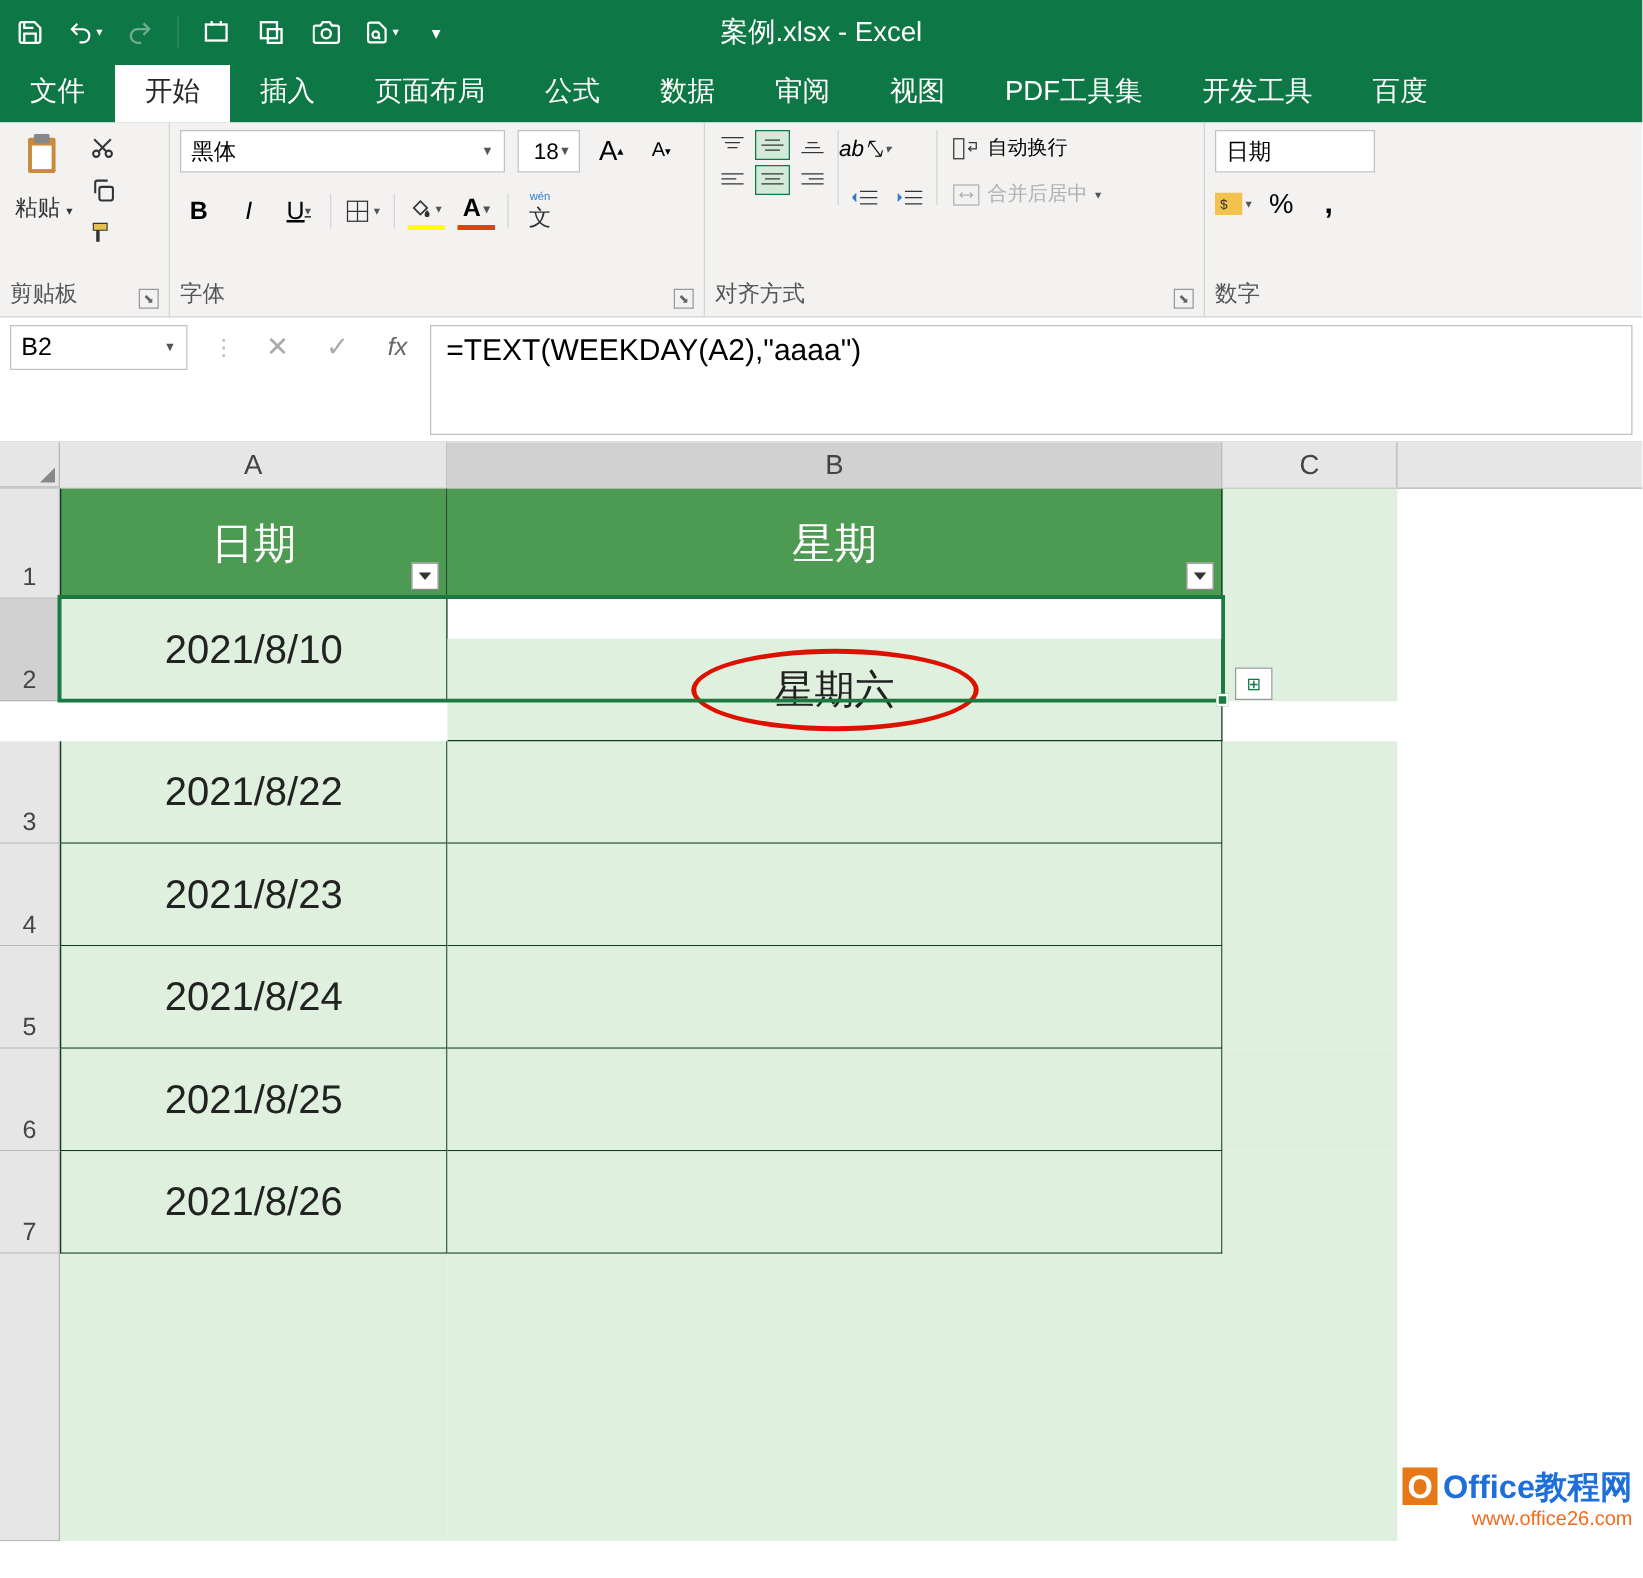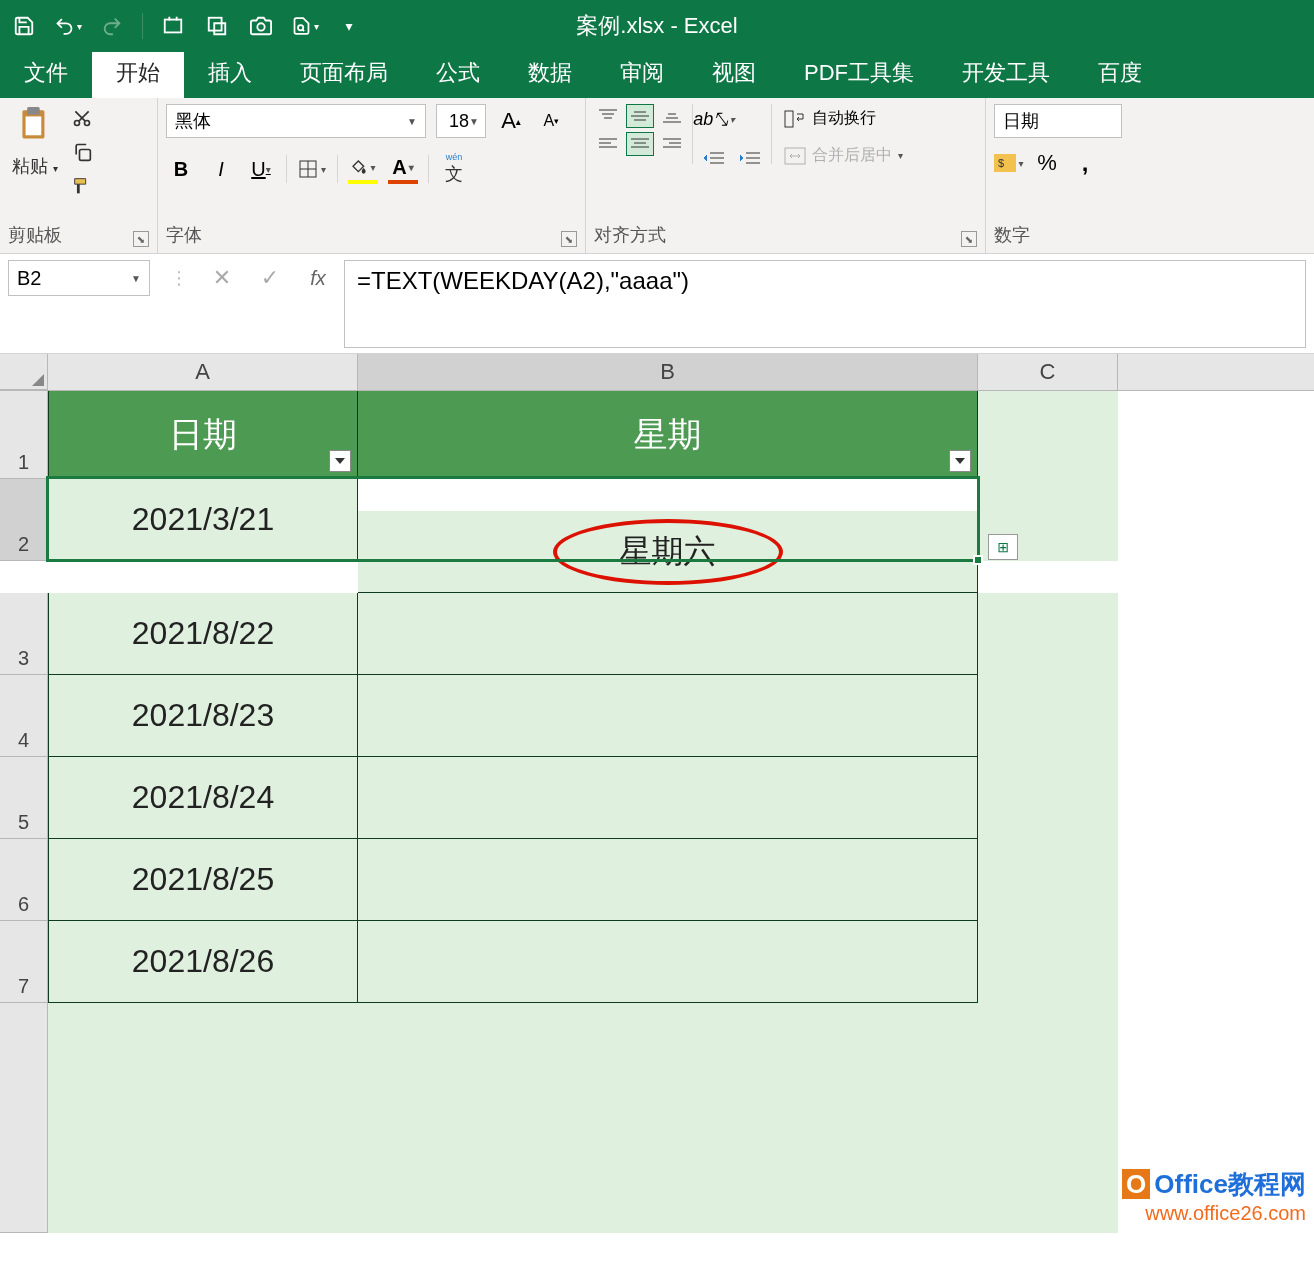--- a/index.html
+++ b/index.html
@@ -88,21 +88,21 @@
     .fill-handle { position:absolute; right:-6px; bottom:-6px; width:10px;height:10px;background:#1a7a3f;border:2px solid #fff; }
 
     .circled { position: relative; margin-top: 32px; }
     .circle-mark { position: absolute; left: 50%; top: 50%; transform: translate(-50%, -50%); width: 230px; height: 66px; border: 4px solid #d10; border-radius: 50%; pointer-events: none; }
 
     .autofill-opt { position: absolute; left: 988px; top: 180px; width: 30px; height: 26px; background: #fff; border:1px solid #999; display:flex; align-items:center; justify-content:center; font-size:14px; color:#0e7746; }
 
     .watermark { position: absolute; right: 8px; bottom: 8px; text-align: right; }
     .wm-title { color: #1e6fd9; font-size: 26px; font-weight: bold; }
     .wm-o { color: #fff; background: #e67817; padding: 0 4px; margin-right: 4px; }
-    .wm-url { color: #f26b1d; font-size: 20px; }
+    .wm-url { color: #f26b1d; font-size: 16px; }
   </style>
 </head>
 <body>
 
 <div class="title-bar">
   <div class="qat">
     <div class="qat-item">
         <svg width="22" height="22" viewBox="0 0 24 24" fill="none" stroke="#fff" stroke-width="2">
           <path d="M19 21H5a2 2 0 0 1-2-2V5a2 2 0 0 1 2-2h11l5 5v11a2 2 0 0 1-2 2z"></path>
           <polyline points="17 21 17 13 7 13 7 21"></polyline>
@@ -163,21 +163,21 @@
   <div class="tab">数据</div>
   <div class="tab">审阅</div>
   <div class="tab">视图</div>
   <div class="tab">PDF工具集</div>
   <div class="tab">开发工具</div>
   <div class="tab">百度</div>
 </div>
 
 <div class="ribbon">
 
-  <div class="rgroup" style="width:158px">
+  <div class="rgroup" style="width:136px">
     <div class="rgroup-content">
       <div class="big-btn">
         <div class="big-btn-icon">
             <svg width="40" height="44" viewBox="0 0 24 28">
               <rect x="4" y="2" width="14" height="18" rx="1" fill="#c98a3a"></rect>
               <rect x="7" y="0" width="8" height="5" rx="1" fill="#888"></rect>
               <rect x="6" y="6" width="10" height="12" fill="#fff"></rect>
             </svg>
           </div>
         <div class="big-btn-label"><span>粘贴</span> <span style="font-size:10px">▾</span></div>
@@ -398,21 +398,21 @@
     <div class="cell ch-b">
         <span>星期</span>
         <div class="filter-btn"></div>
       </div>
     <div class="ch-c" style="background:#dff0de;height:88px"></div>
   </div>
 
   <div class="row data-row">
     <div class="row-header sel" style="height:82px">2</div>
     <div class="cell ch-a">
-        <span>2021/3/21</span>
+        <span>2021/8/10</span>
       </div>
     <div class="cell ch-b circled">
         <span>星期六</span>
         <div class="circle-mark"></div>
       </div>
     <div class="ch-c" style="background:#dff0de;height:82px"></div>
   </div>
   <div class="row data-row">
     <div class="row-header" style="height:82px">3</div>
     <div class="cell ch-a">

